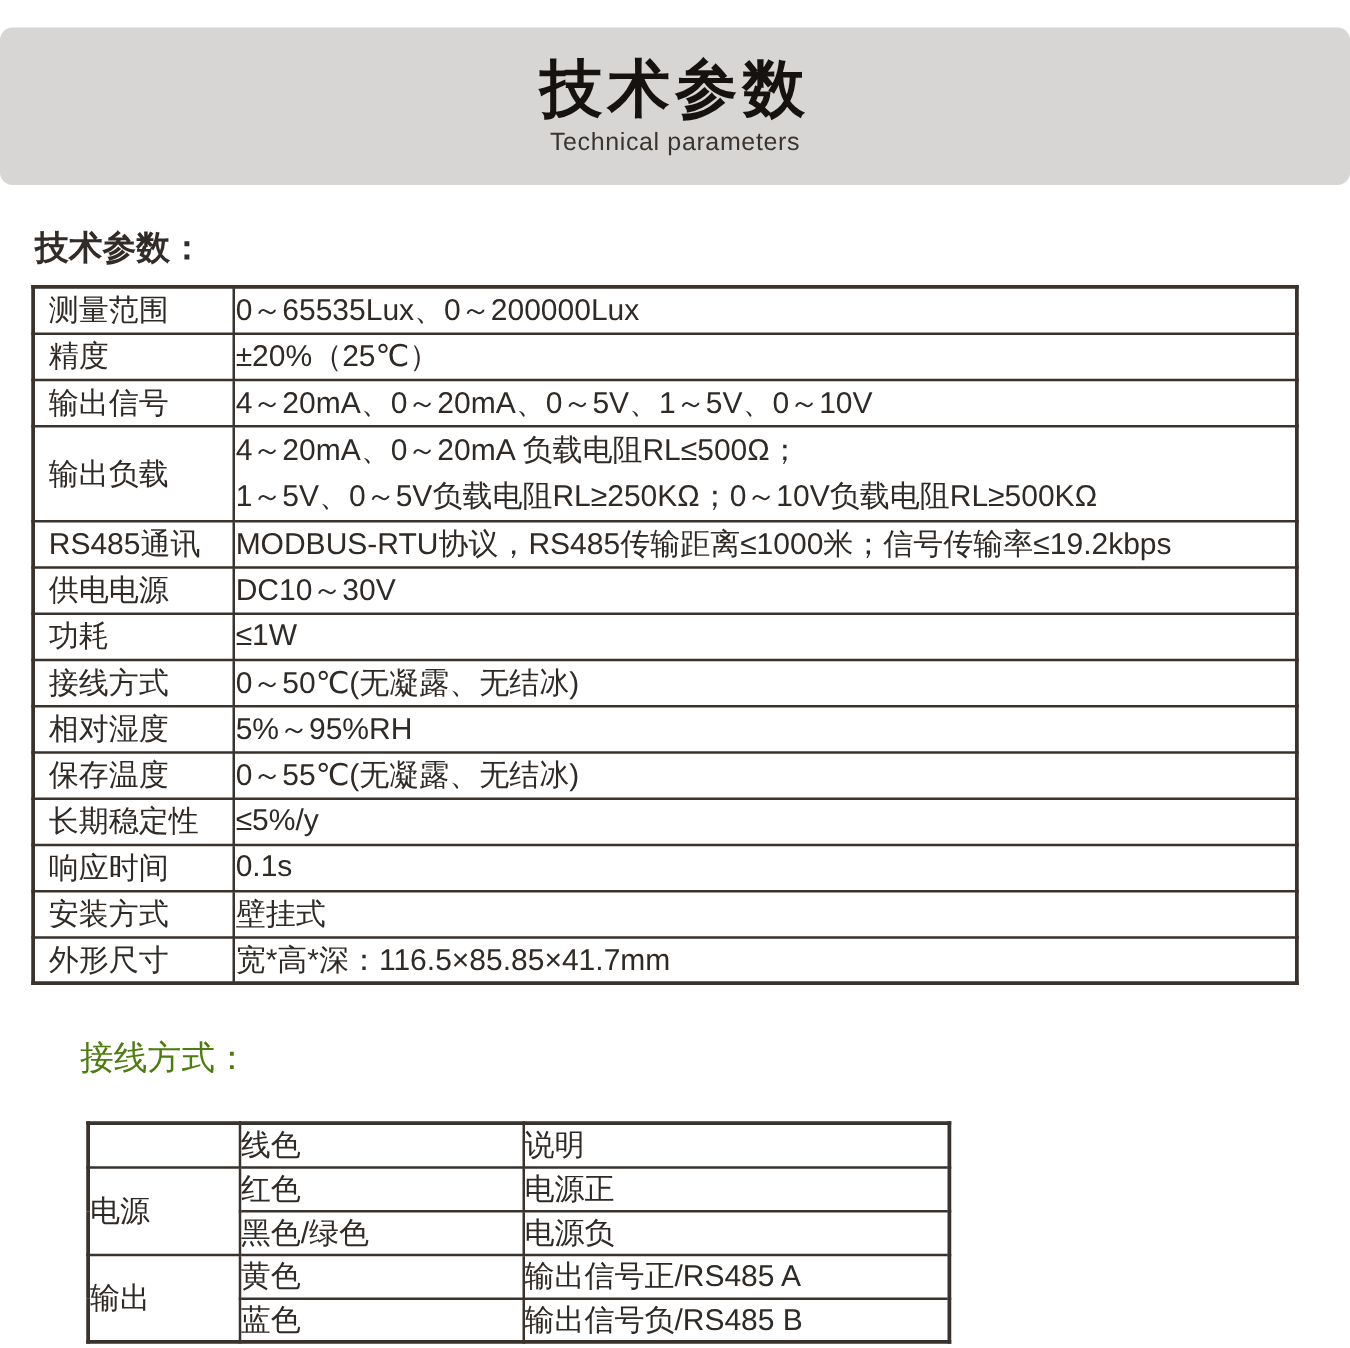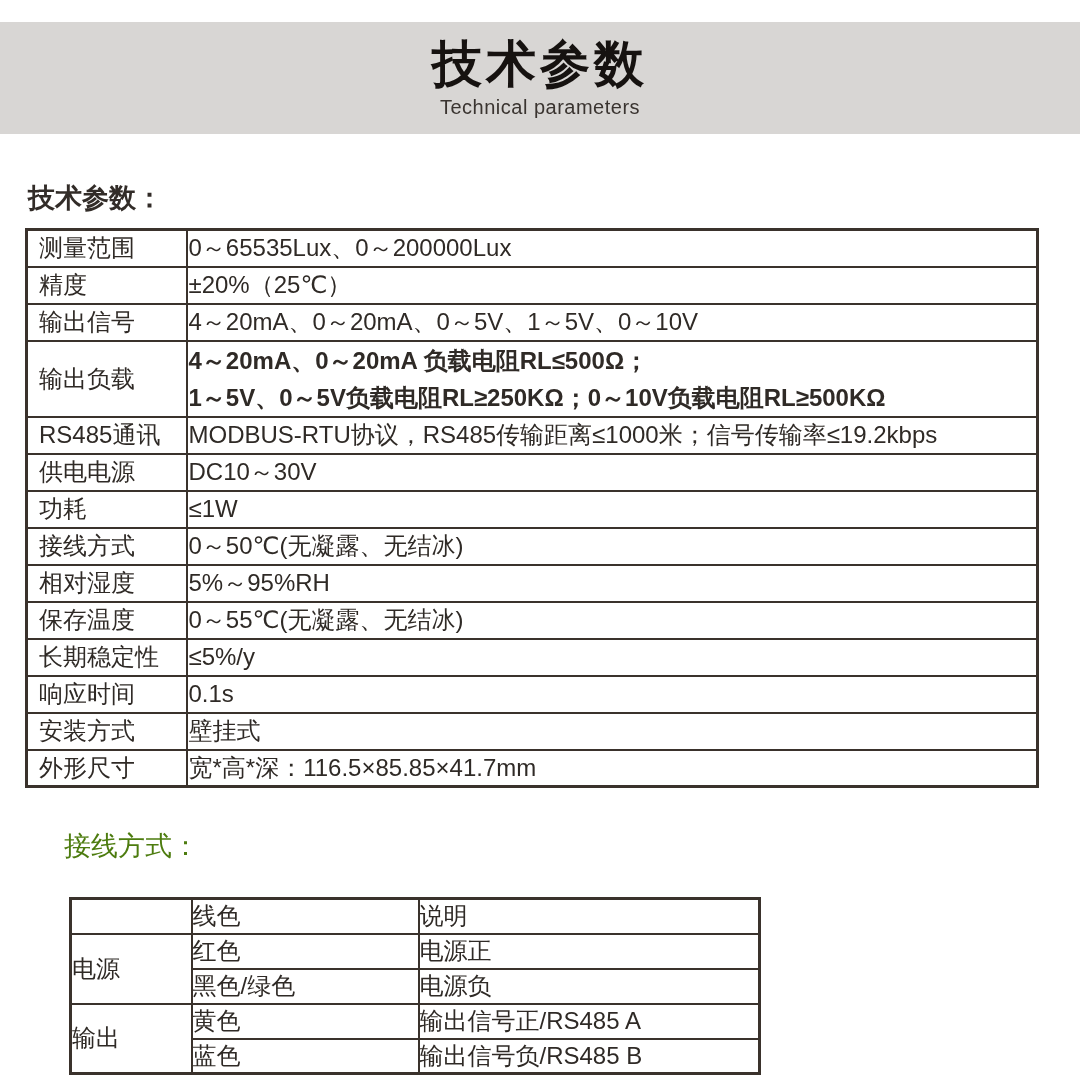--- a/index.html
+++ b/index.html
@@ -13,26 +13,27 @@
     width:1080px;
     height:1078px;
     background:#ffffff;
     overflow:hidden;
   }
 
   
   .banner {
     position:absolute;
     top:22px; left:0;
-    width:1080px; height:112px;
+    width:1080px; height:126px;
     background:#d8d6d4;
     display:flex;
     flex-direction:column;
     align-items:center;
     justify-content:center;
+    border-radius:10px;
   }
   .banner-title {
     font-size:50px;
     font-weight:700;
     color:#161210;
     letter-spacing:4px;
     line-height:1.1;
   }
   .banner-subtitle {
     font-size:20px;
@@ -77,21 +78,21 @@
     overflow:hidden;
   }
   table.spec td.lbl {
     width:160px;
     padding-left:11px;
   }
   table.spec td.val {
     padding-left:1px;
   }
   table.spec td.val.multi { height:75px; }
-  table.spec td.val.multi div { line-height:37px;font-weight:bold; }
+  table.spec td.val.multi div { line-height:37px; }
 
   
   table.wiring {
     position:absolute;
     top:873px; left:69px;
     width:689px;
     border-collapse:collapse;
     border:3px solid #3a322c;
     table-layout:fixed;
     font-size:24px;

